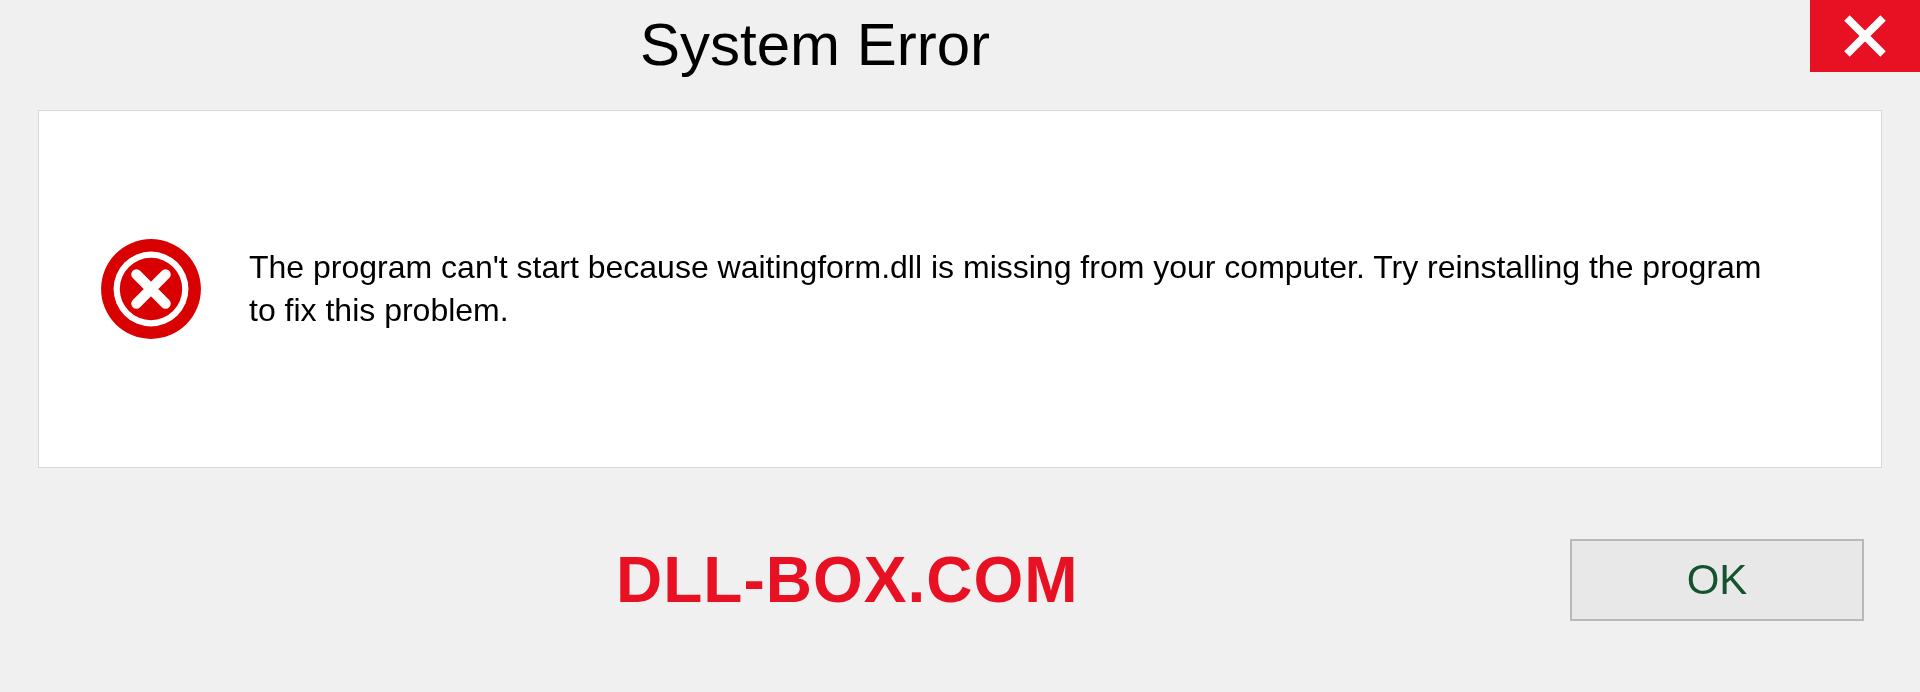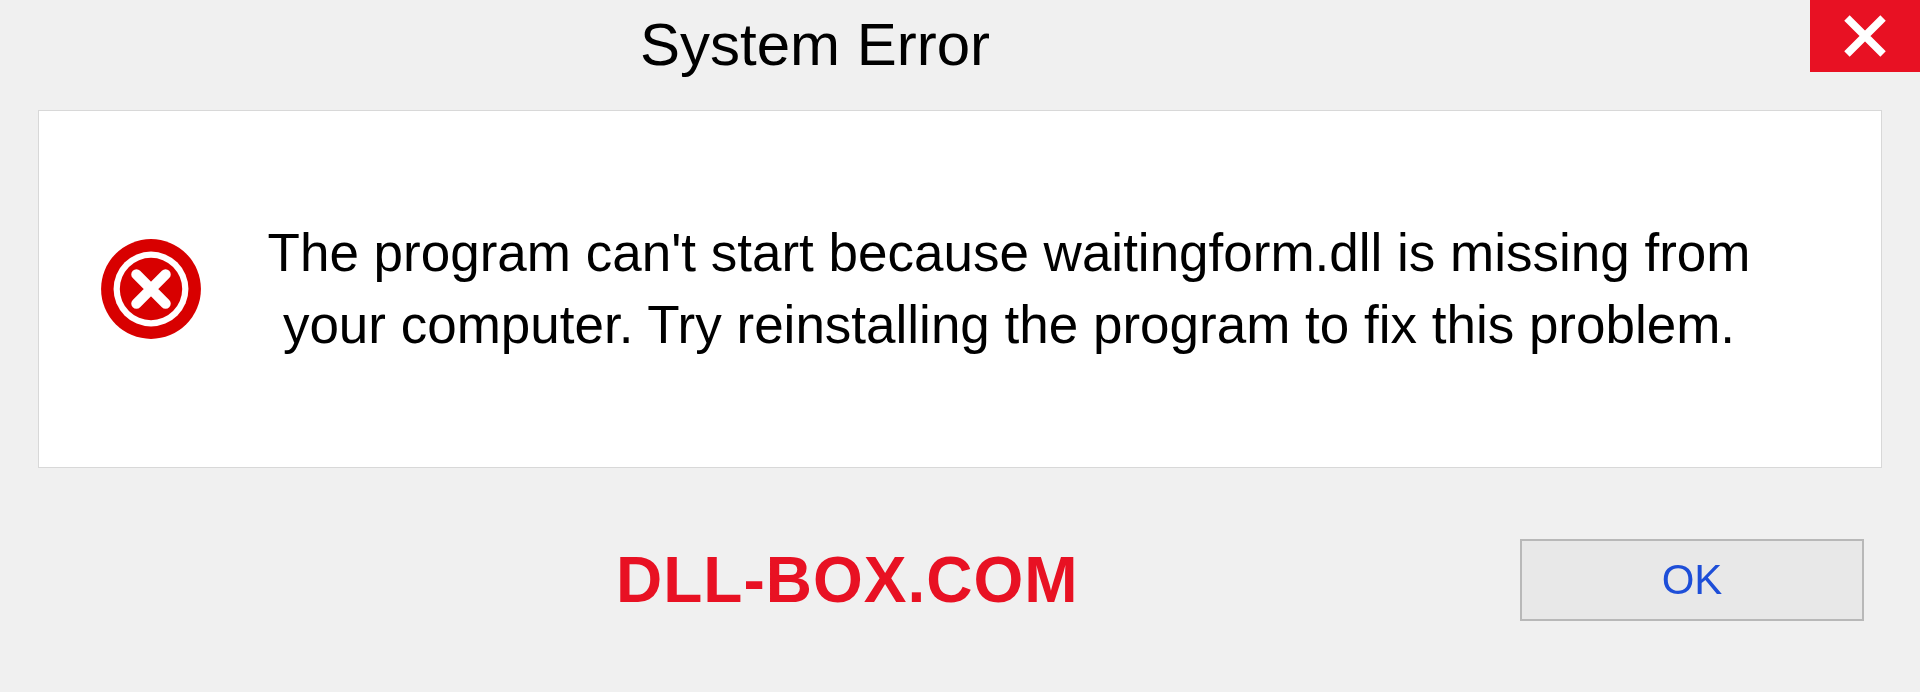--- a/index.html
+++ b/index.html
@@ -58,49 +58,48 @@
       align-items: center;
       padding: 0 60px;
     }
     .error-icon {
       flex-shrink: 0;
       width: 104px;
       height: 104px;
       margin-right: 46px;
     }
     .message {
-      font-size: 53px;
+      font-size: 32px;
       line-height: 1.35;
       color: #000;
       font-weight: 400;
       max-width: 1520px;
-      text-align: center;
     }
     .footer {
       display: flex;
       justify-content: space-between;
       align-items: center;
       padding: 0 56px;
       flex: 1;
     }
     .watermark {
       font-size: 64px;
       font-weight: 800;
       color: #e81123;
       letter-spacing: 1px;
       font-family: Arial, sans-serif;
       margin-left: 560px;
     }
     .ok-button {
-      width: 344px;
+      width: 294px;
       height: 82px;
       background: #e8e8e8;
       border: 2px solid #b8b8b8;
       font-size: 42px;
-      color: #1d4ed8;
+      color: #14532d;
       display: flex;
       align-items: center;
       justify-content: center;
       cursor: pointer;
       font-family: "Segoe UI", Tahoma, sans-serif;
     }
   </style>
 </head>
 <body>
 

